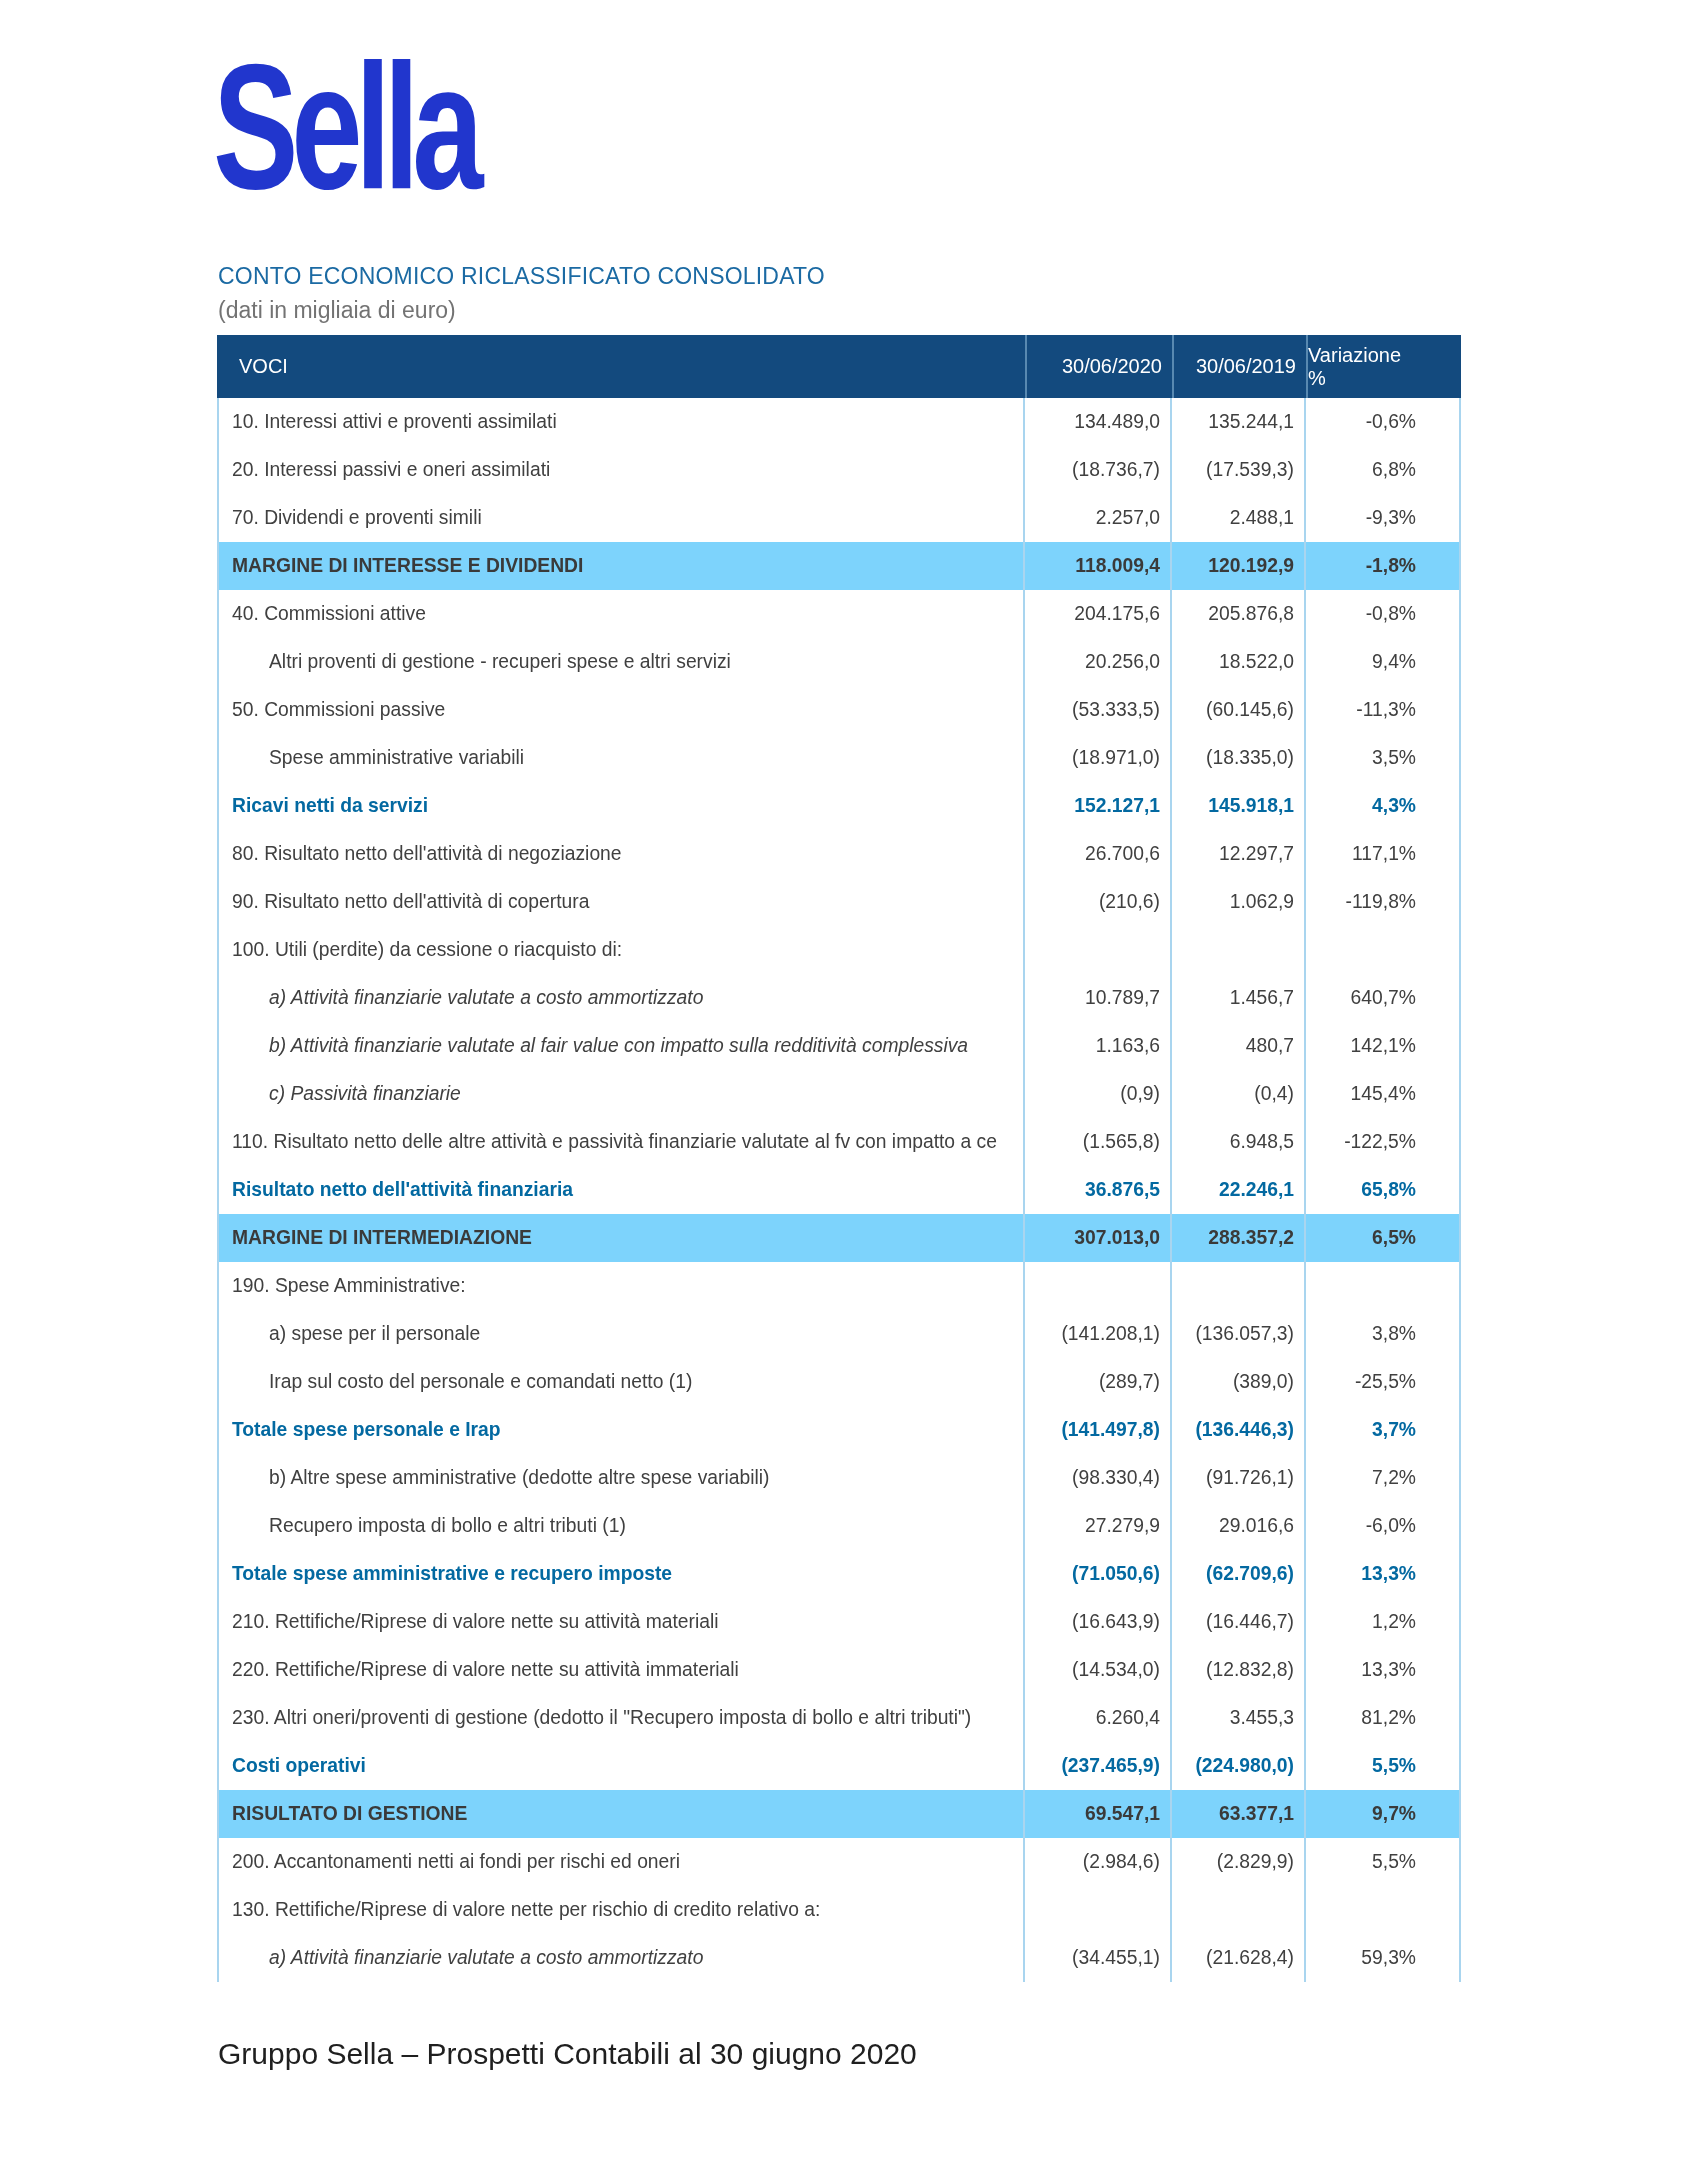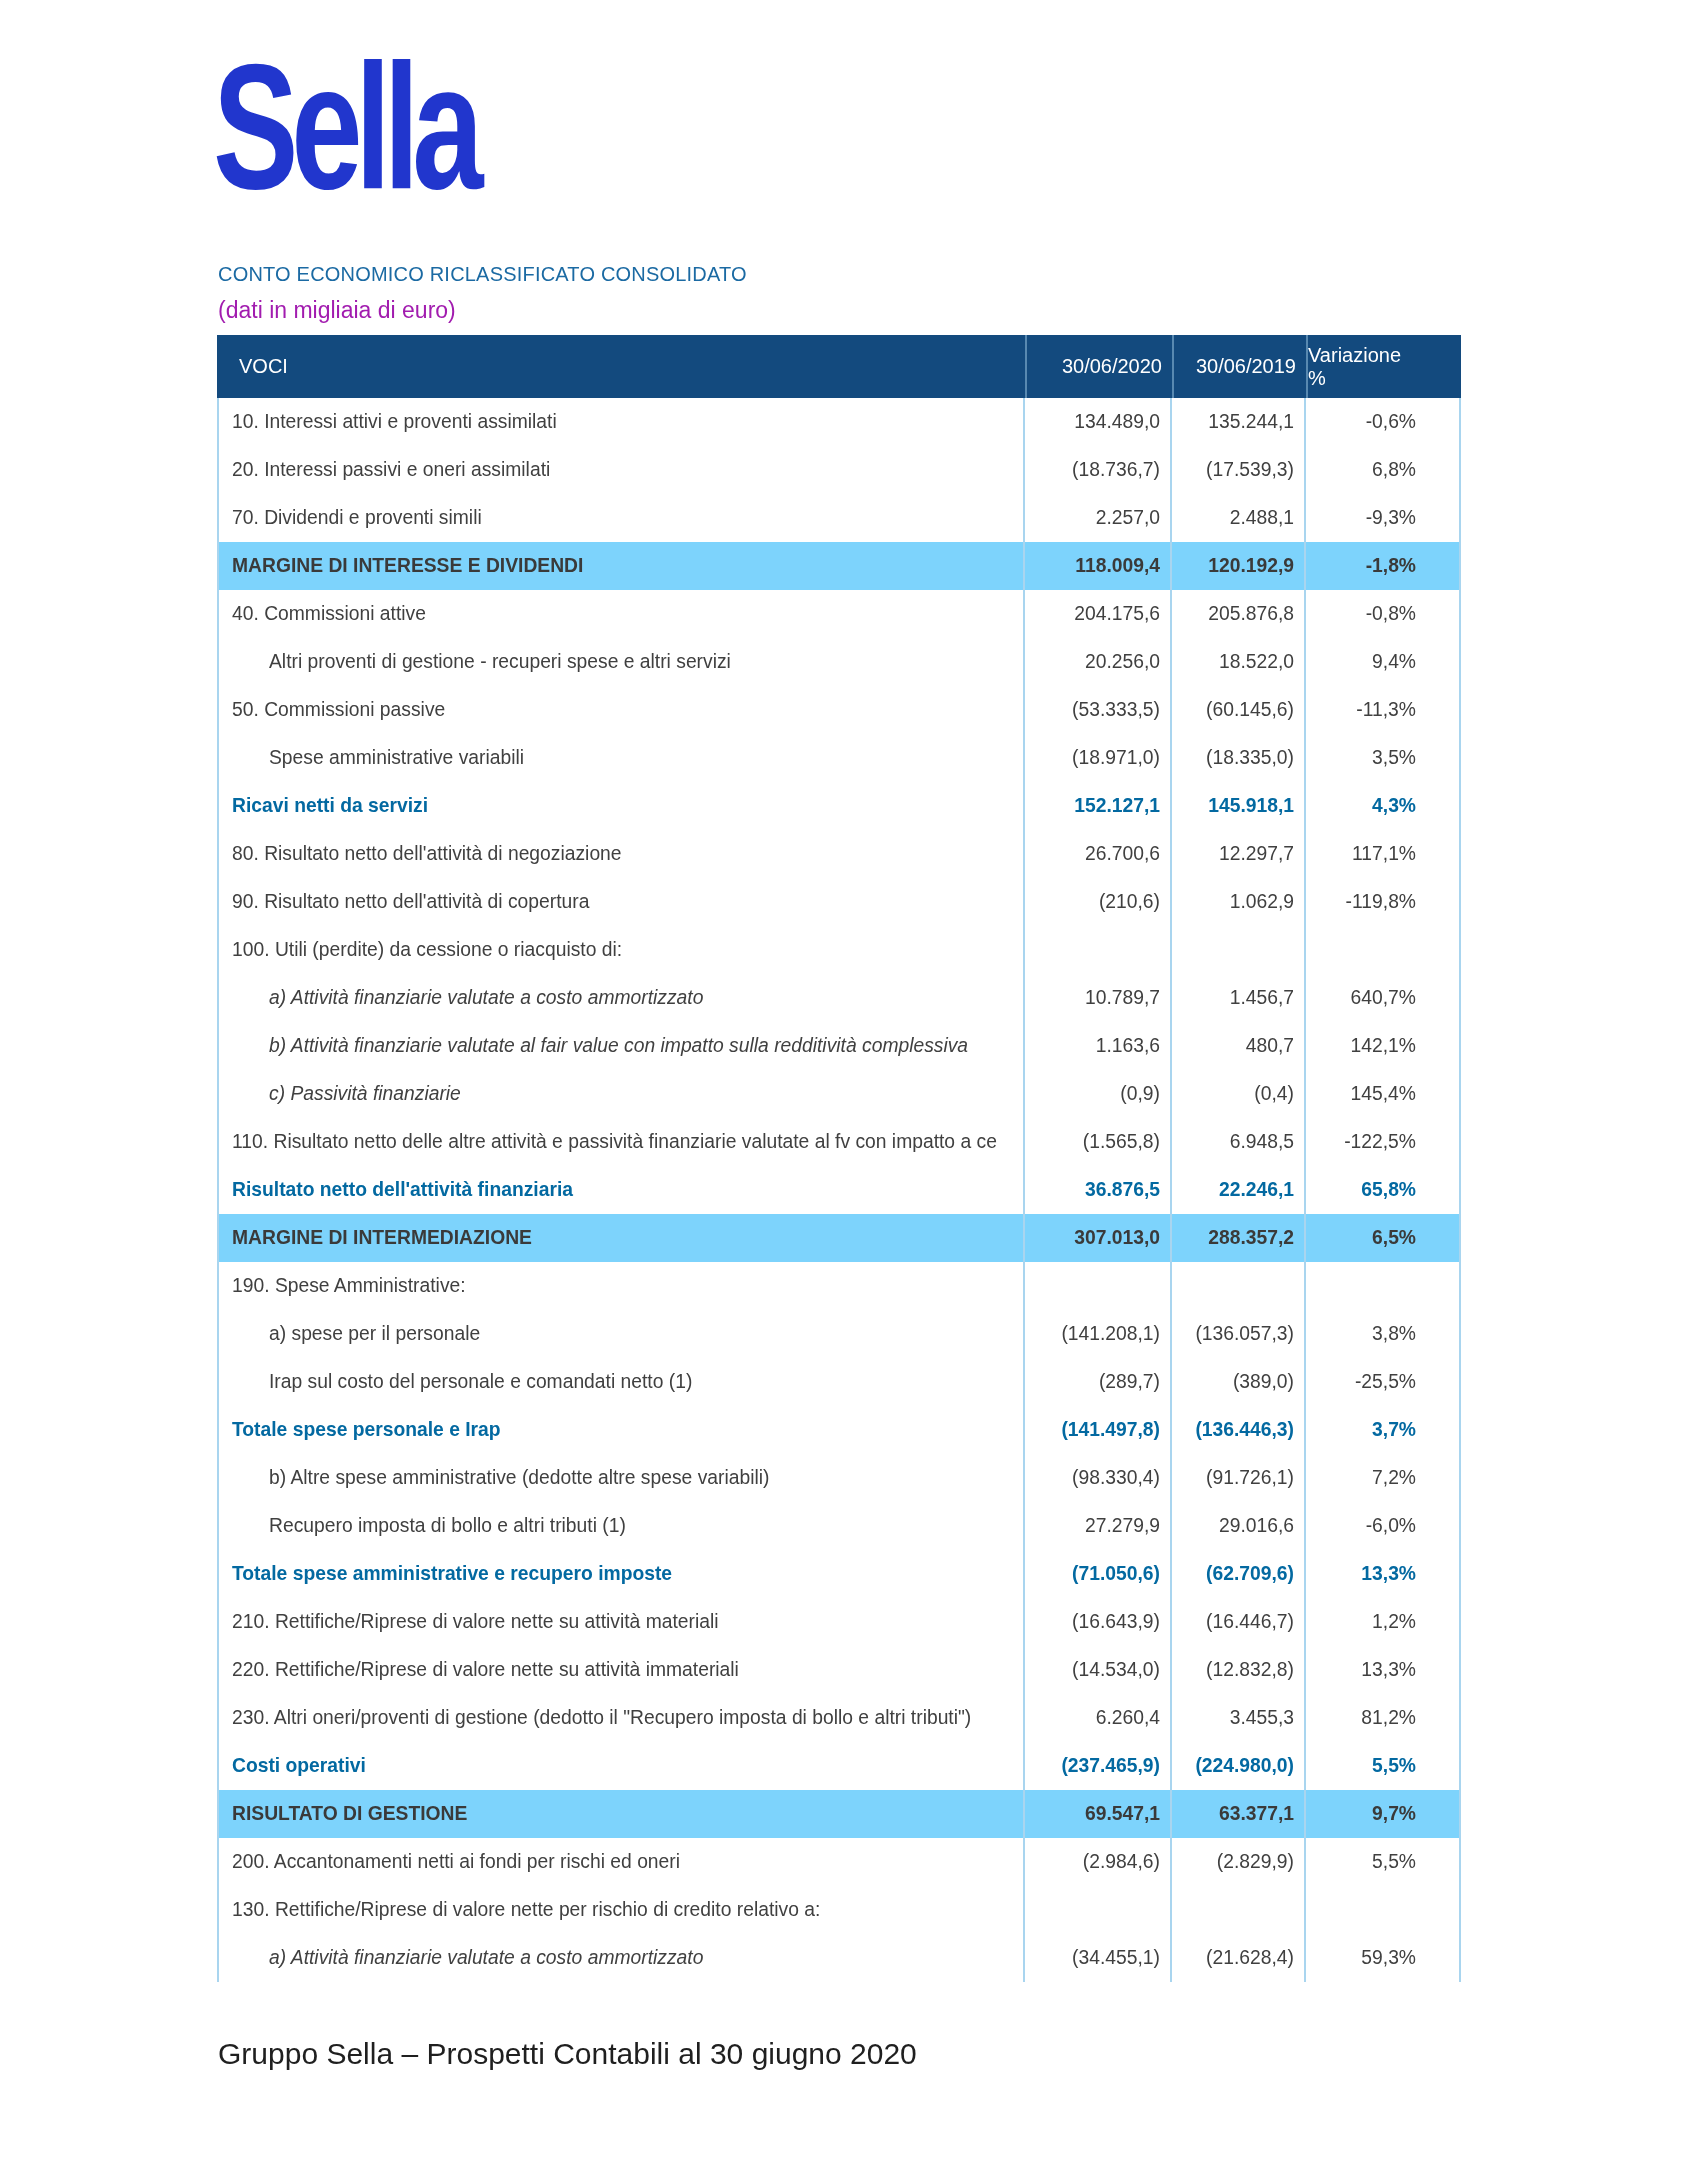--- a/index.html
+++ b/index.html
@@ -13,25 +13,25 @@
   .logo{
     position:absolute;left:213px;top:38px;
     font-size:178px;font-weight:bold;line-height:1;
     letter-spacing:-10px;color:#2136cd;
     transform:scaleX(0.72);transform-origin:left top;
     white-space:nowrap;
   }
 
   .title{
     position:absolute;left:218px;top:263px;
-    font-size:20px;color:#1b6aa3;letter-spacing:0.2px;
+    font-size:23px;color:#1b6aa3;letter-spacing:0.2px;
   }
   .subtitle{
     position:absolute;left:218px;top:297px;
-    font-size:23px;color:#a21caf;
+    font-size:23px;color:#737373;
   }
 
   .table{
     position:absolute;left:217px;top:335px;width:1244px;
   }
   .thead{
     display:flex;height:63px;background:#134a7e;color:#ffffff;
     font-size:20px;align-items:stretch;
   }
   .thead > div{display:flex;align-items:center;}

